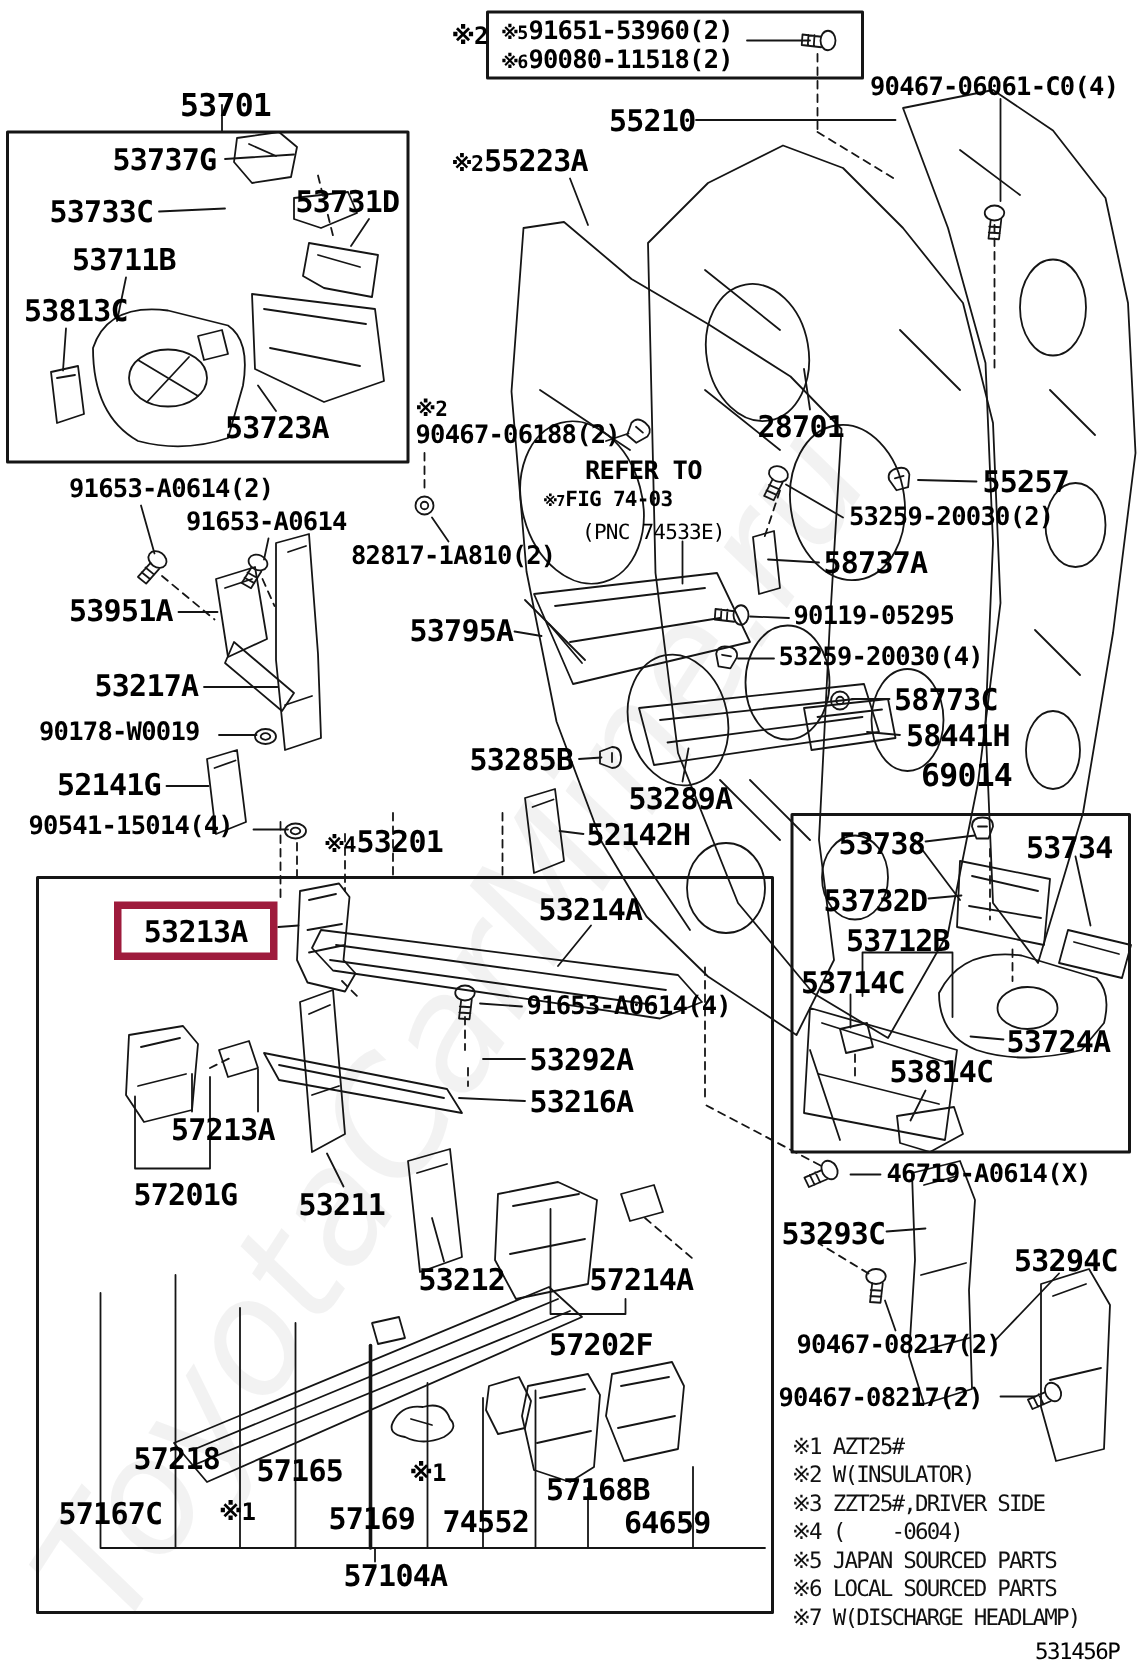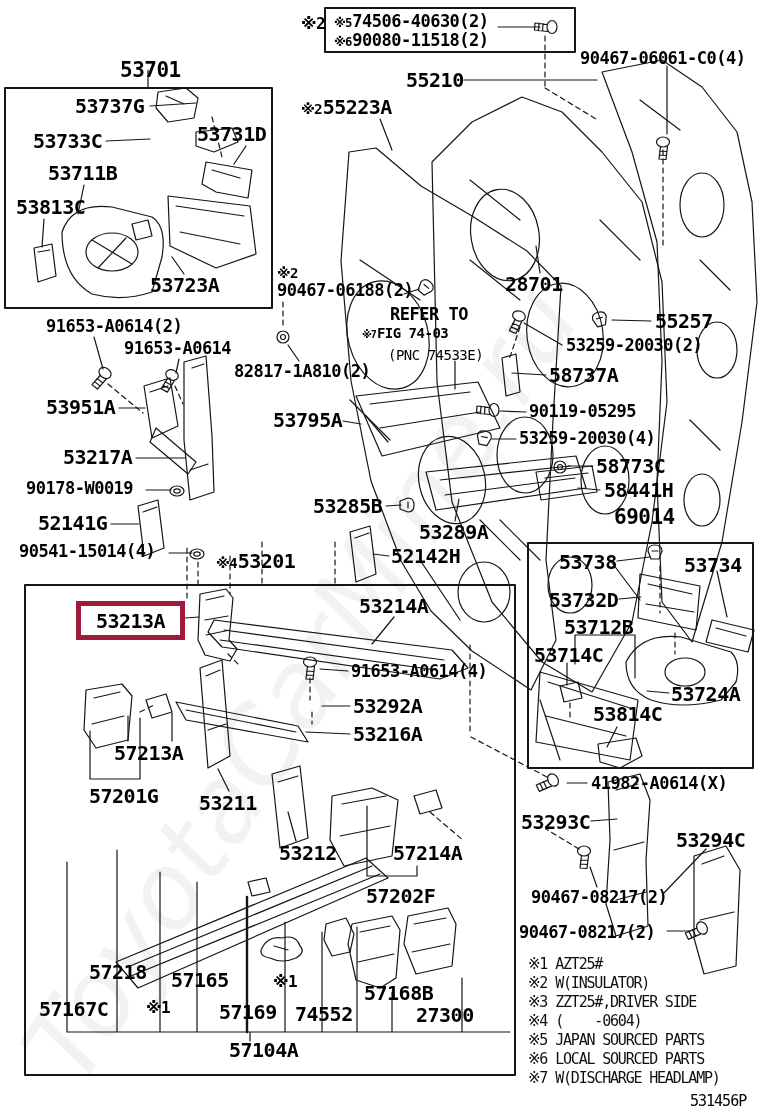--- a/index.html
+++ b/index.html
@@ -185,21 +185,21 @@
                M108,384 L143,413 M175,386 L183,404 M520,327 L509,360
                M187,548 V602 M230,556 V594 M262,542 V584 M335,542 V584 M198,562 V584
                M310,678 V700 M312,712 V724 M140,712 L154,705 M228,654 L240,666 M430,812 L464,841
                M547,777 L471,737 M579,849 L546,829
                M660,566 V613 M675,633 V654 M570,703 V719 M470,645 V735"></path>
     </g>
   </g>
 </svg>
 
 <div class="lbl s16" style="left:301px;top:16px">※2</div>
-<div class="lbl s17" style="left:334px;top:13px"><span class="mk">※5</span><span>74506-40630(2)</span></div>
+<div class="lbl s17" style="left:334px;top:13px"><span class="mk">※5</span><span>91651-53960(2)</span></div>
 <div class="lbl s17" style="left:334px;top:32px"><span class="mk">※6</span><span>90080-11518(2)</span></div>
 <div class="lbl s17" style="left:580px;top:50px">90467-06061-C0(4)</div>
 <div class="lbl" style="left:406px;top:70px">55210</div>
 <div class="lbl" style="left:301px;top:97px"><span class="mk">※2</span><span>55223A</span></div>
 
 <div class="lbl s21" style="left:120px;top:60px">53701</div>
 <div class="lbl" style="left:75px;top:96px">53737G</div>
 <div class="lbl" style="left:33px;top:131px">53733C</div>
 <div class="lbl" style="left:197px;top:124px">53731D</div>
 <div class="lbl" style="left:48px;top:163px">53711B</div>
@@ -252,31 +252,31 @@
 <div class="lbl" style="left:366px;top:886px">57202F</div>
 <div class="lbl" style="left:89px;top:962px">57218</div>
 <div class="lbl" style="left:171px;top:970px">57165</div>
 <div class="lbl" style="left:39px;top:999px">57167C</div>
 <div class="lbl s16" style="left:146px;top:1000px">※1</div>
 <div class="lbl" style="left:219px;top:1002px">57169</div>
 <div class="lbl s16" style="left:273px;top:974px">※1</div>
 <div class="lbl" style="left:295px;top:1004px">74552</div>
 <div class="lbl" style="left:229px;top:1040px">57104A</div>
 <div class="lbl" style="left:364px;top:983px">57168B</div>
-<div class="lbl" style="left:416px;top:1005px">27300</div>
+<div class="lbl" style="left:416px;top:1005px">64659</div>
 
 <div class="lbl" style="left:559px;top:552px">53738</div>
 <div class="lbl" style="left:684px;top:555px">53734</div>
 <div class="lbl" style="left:549px;top:590px">53732D</div>
 <div class="lbl" style="left:564px;top:617px">53712B</div>
 <div class="lbl" style="left:534px;top:645px">53714C</div>
 <div class="lbl" style="left:671px;top:684px">53724A</div>
 <div class="lbl" style="left:593px;top:704px">53814C</div>
 
-<div class="lbl s17" style="left:591px;top:775px">41982-A0614(X)</div>
+<div class="lbl s17" style="left:591px;top:775px">46719-A0614(X)</div>
 <div class="lbl" style="left:521px;top:812px">53293C</div>
 <div class="lbl" style="left:676px;top:830px">53294C</div>
 <div class="lbl s17" style="left:531px;top:889px">90467-08217(2)</div>
 <div class="lbl s17" style="left:519px;top:924px">90467-08217(2)</div>
 
 <div class="note" style="top:957px"><span class="ref">※1</span><span>AZT25#</span></div>
 <div class="note" style="top:976px"><span class="ref">※2</span><span>W(INSULATOR)</span></div>
 <div class="note" style="top:995px"><span class="ref">※3</span><span>ZZT25#,DRIVER SIDE</span></div>
 <div class="note" style="top:1014px"><span class="ref">※4</span><span>(    -0604)</span></div>
 <div class="note" style="top:1033px"><span class="ref">※5</span><span>JAPAN SOURCED PARTS</span></div>

